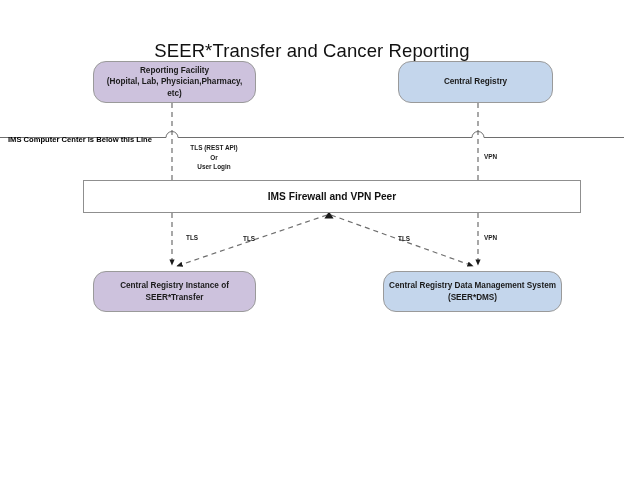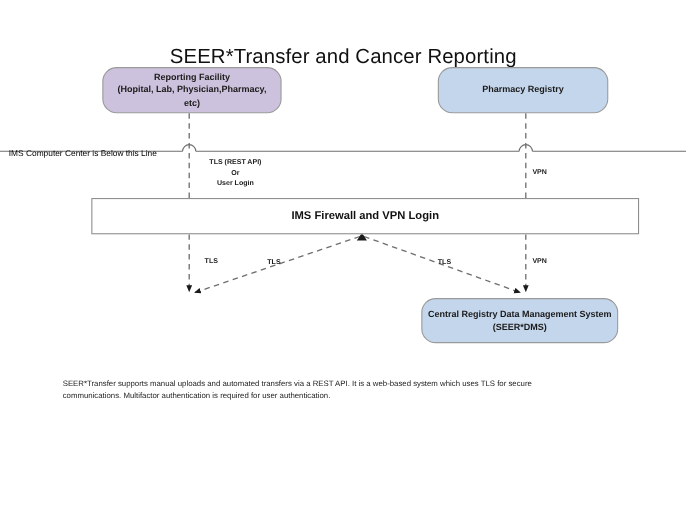--- a/index.html
+++ b/index.html
@@ -92,21 +92,21 @@
     position: absolute;
     font-size: 6.4px;
     font-weight: bold;
     color: #1a1a1a;
     white-space: pre-line;
     line-height: 1.5;
   }
   .boundary-label {
     position: absolute;
     font-size: 7.6px;
-    font-weight: normal;
+    font-weight: bold;
     color: #000000;
     white-space: nowrap;
   }
   #label-boundary     { left: 8px;   top: 135px; }
   #label-tls-rest     { left: 179px; top: 143px; text-align: center; width: 70px; }
   #label-vpn-top      { left: 484px; top: 152px; }
   #label-tls-vertical { left: 186px; top: 233px; }
   #label-tls-left-diag{ left: 243px; top: 234px; }
   #label-tls-right-diag{left: 398px; top: 234px; }
   #label-vpn-bottom   { left: 484px; top: 233px; }
@@ -163,46 +163,49 @@
 
     <path d="M329,211.5 L324.4,218.6 L333.6,218.6 z" fill="#1a1a1a"></path>
   </svg>
 
   <div class="node node-purple" id="node-reporting-facility">
     <span class="node-text">Reporting Facility
 (Hopital, Lab, Physician,Pharmacy, etc)</span>
   </div>
 
   <div class="node node-blue" id="node-central-registry">
-    <span class="node-text">Pharmacy Registry</span>
-  </div>
-
+    <span class="node-text">Central Registry</span>
+  </div>
+
+  <div class="node node-purple" id="node-seer-transfer">
+    <span class="node-text">Central Registry Instance of
+SEER*Transfer</span>
+  </div>
 
   <div class="node node-blue" id="node-seer-dms">
     <span class="node-text">Central Registry Data Management System
 (SEER*DMS)</span>
   </div>
 
   <div id="firewall-bar">
-    <span>IMS Firewall and VPN Login</span>
+    <span>IMS Firewall and VPN Peer</span>
   </div>
 
   <div class="boundary-label" id="label-boundary">IMS Computer Center is Below this Line</div>
 
   <div class="edge-label" id="label-tls-rest">TLS (REST API)
 Or
 User Login</div>
 
   <div class="edge-label" id="label-vpn-top">VPN</div>
 
   <div class="edge-label" id="label-tls-vertical">TLS</div>
 
   <div class="edge-label" id="label-tls-left-diag">TLS</div>
 
   <div class="edge-label" id="label-tls-right-diag">TLS</div>
 
   <div class="edge-label" id="label-vpn-bottom">VPN</div>
 
   <div id="prose">
-    <p>SEER*Transfer supports manual uploads and automated transfers via a REST API.  It is a web-based system which uses TLS for secure communications.  Multifactor authentication is required for user authentication.</p>
   </div>
 
 </div>
 
 </body></html>

